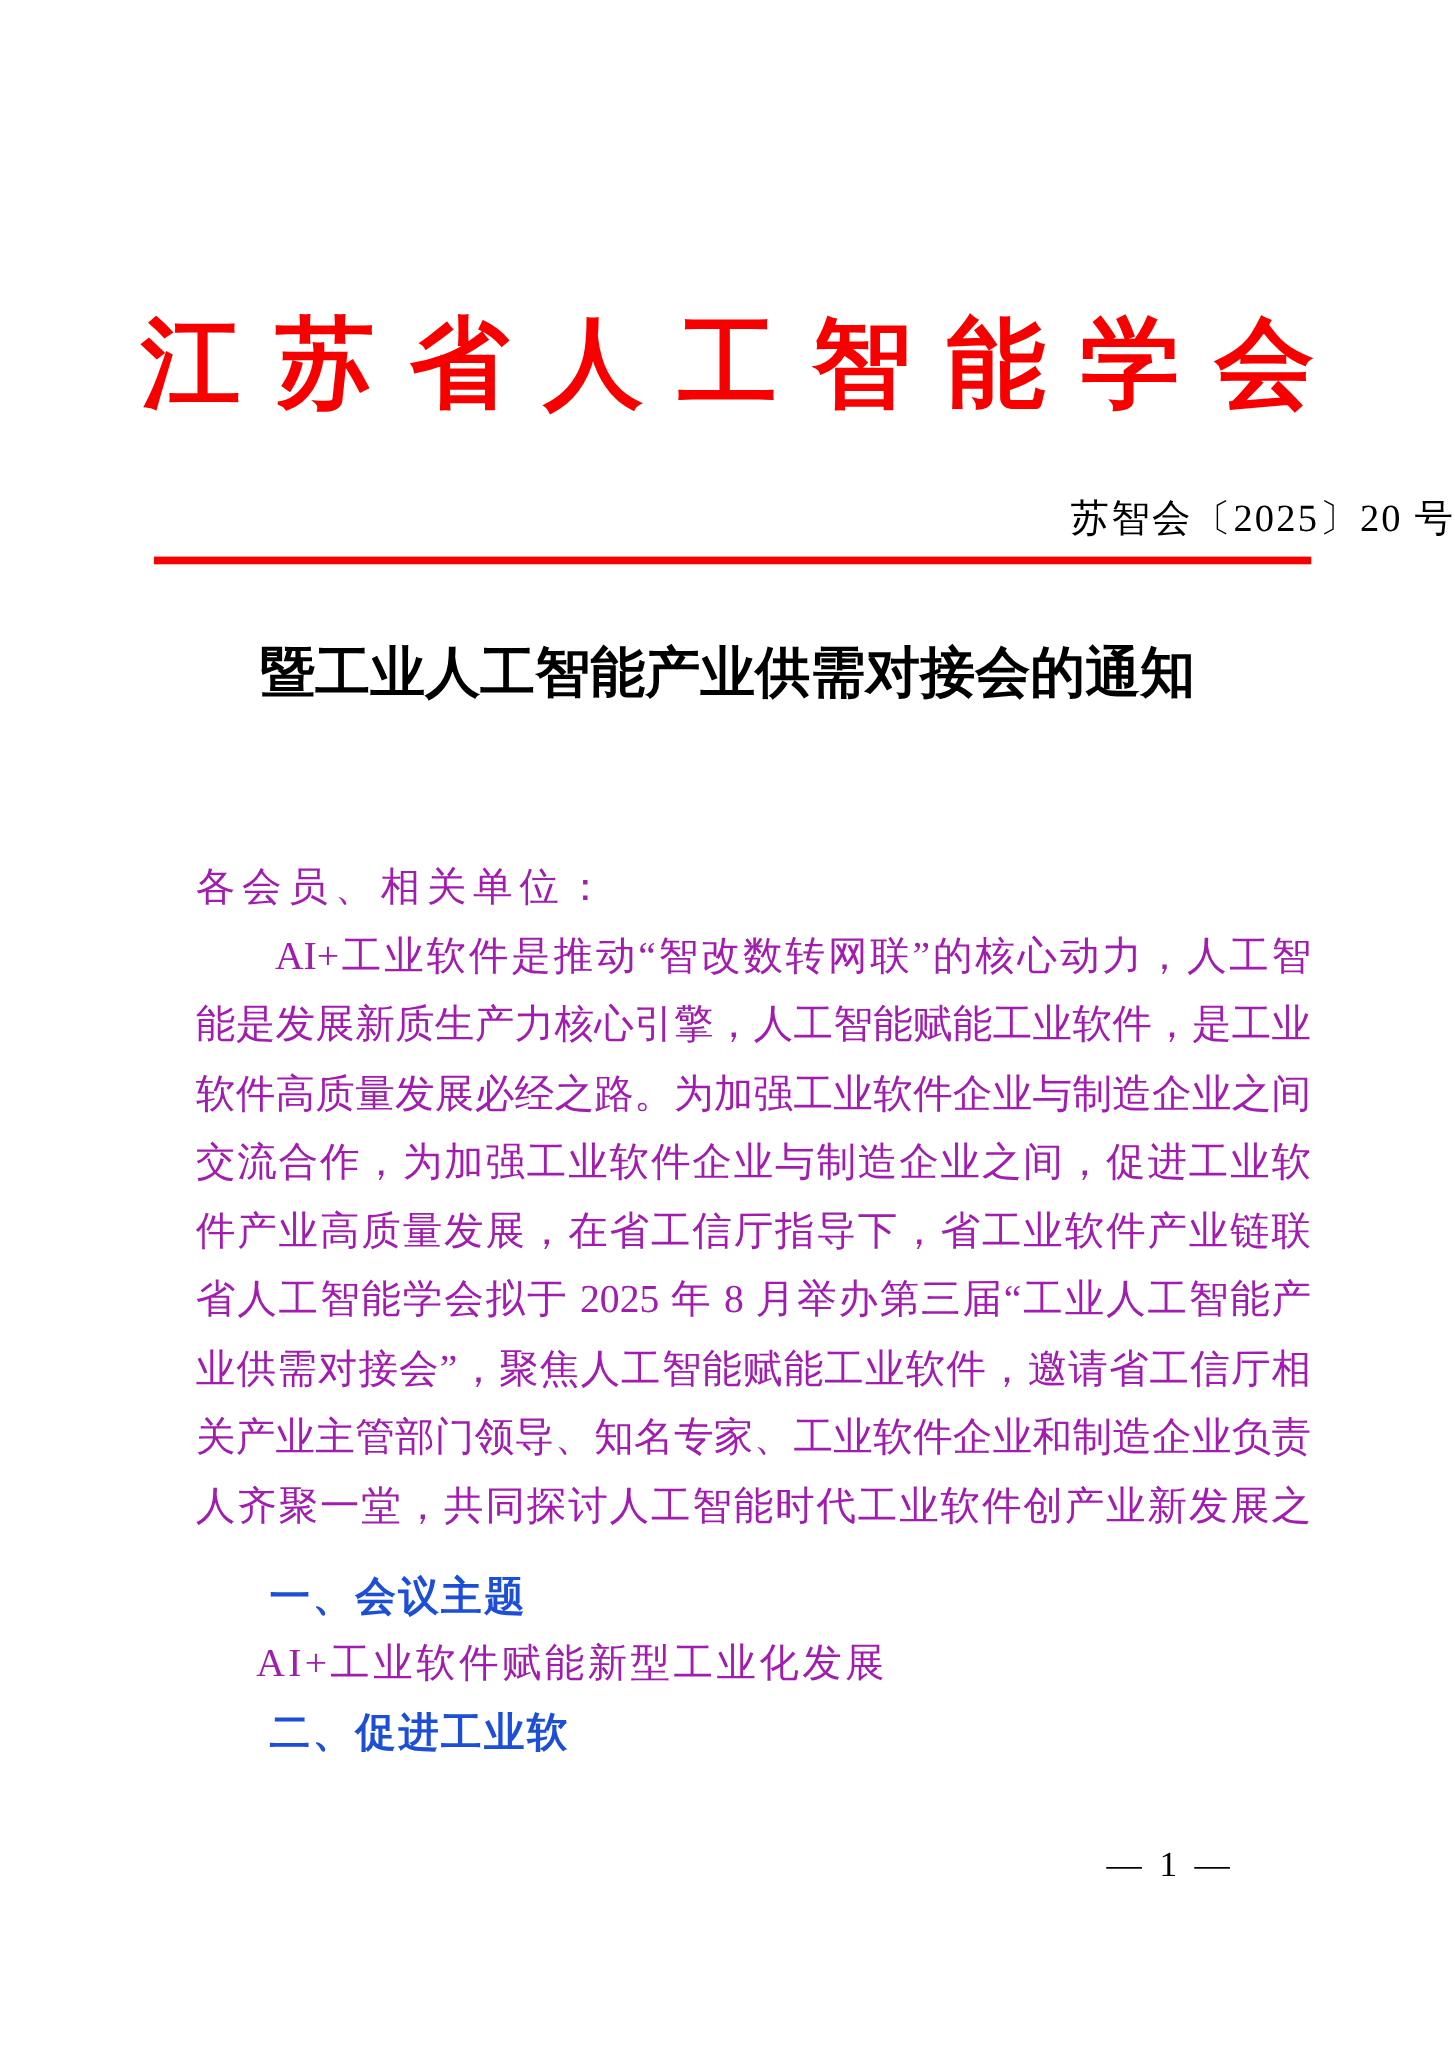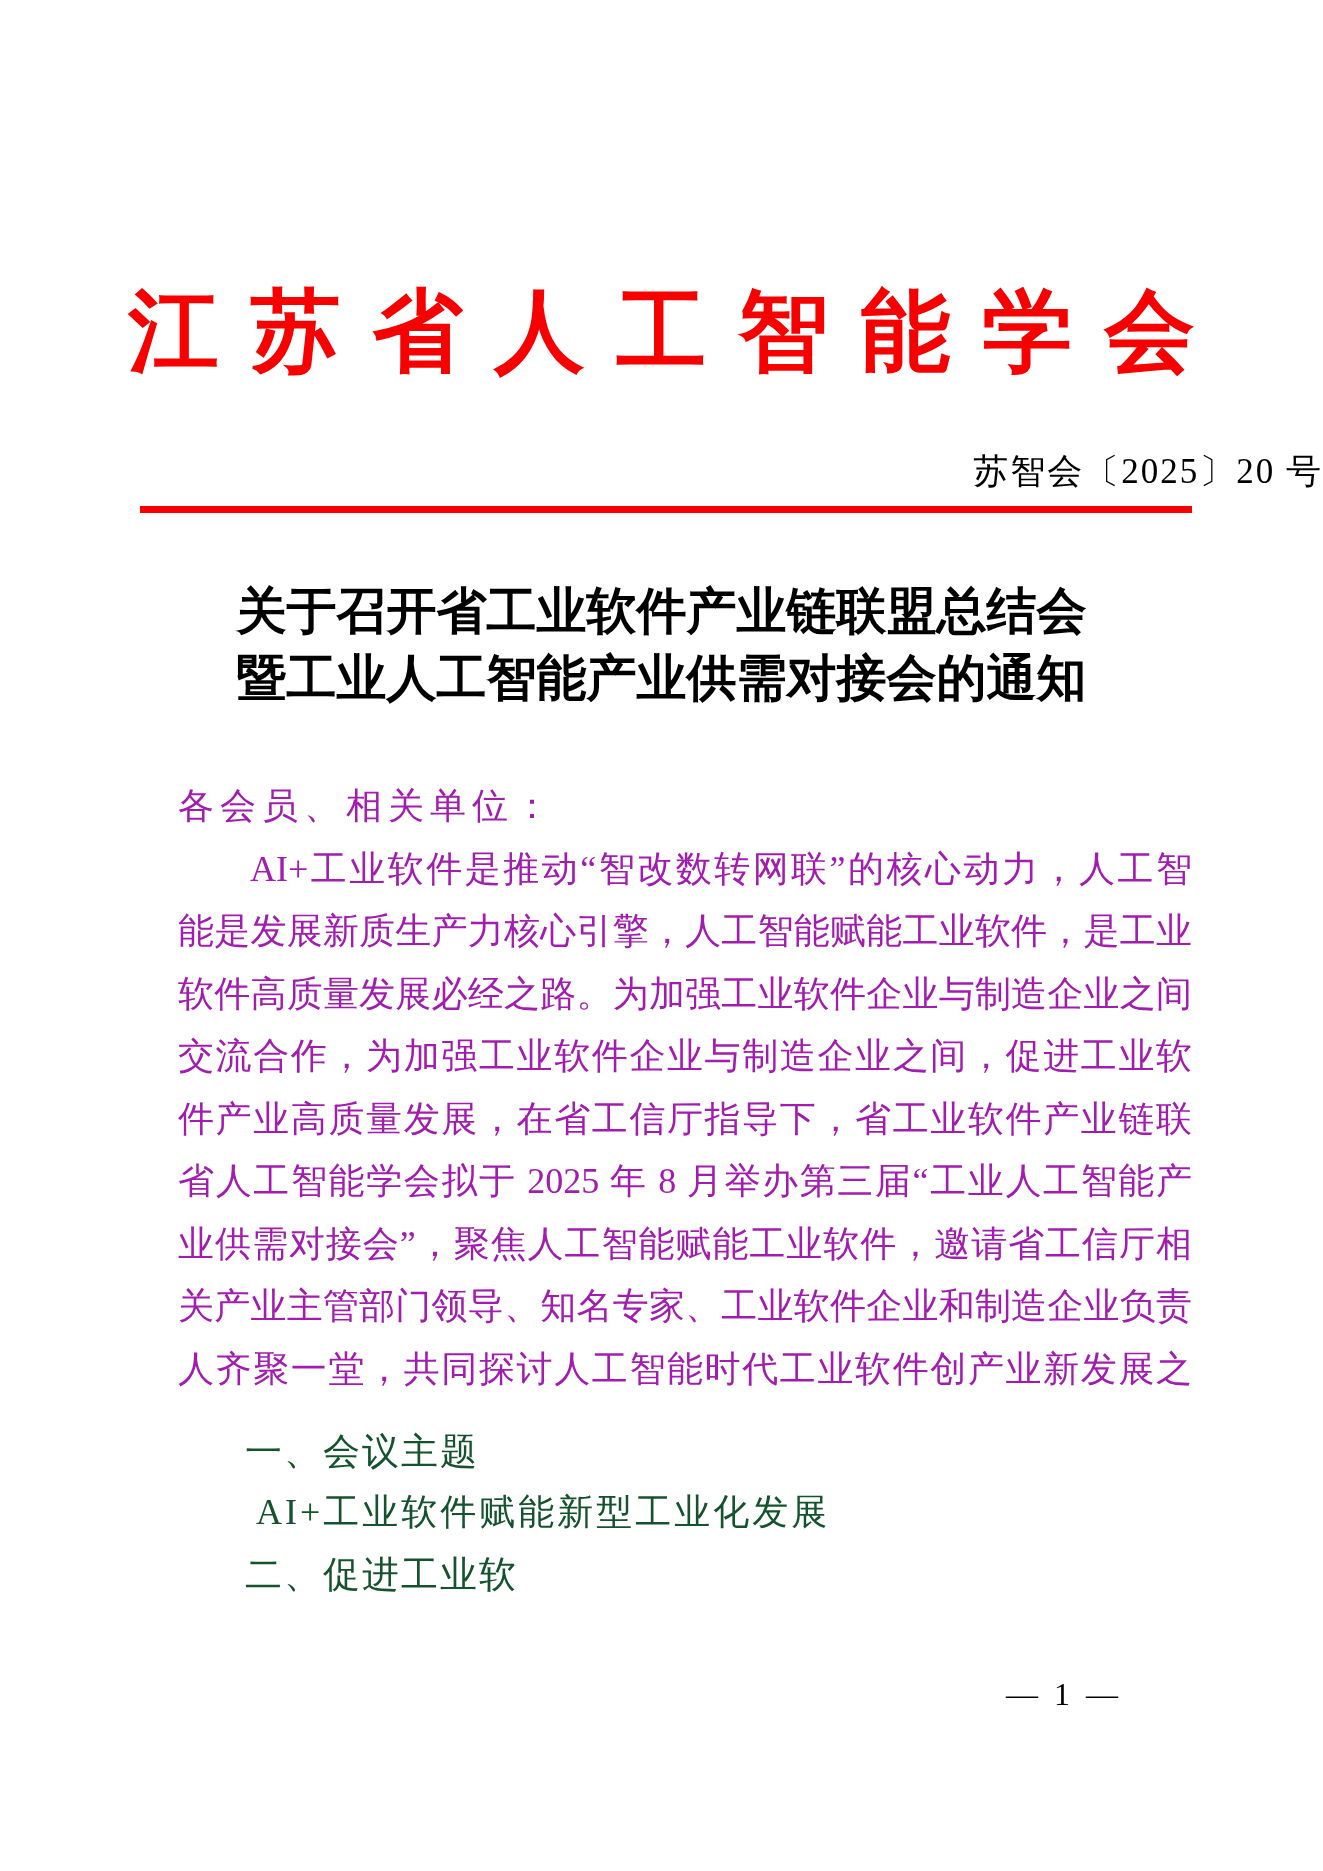--- a/index.html
+++ b/index.html
@@ -87,37 +87,37 @@
     overflow: hidden;
   }
   .body-line.first {
     text-indent: 72px;
   }
   
   .section-heading {
     position: absolute;
     left: 245px;
     font-family: "Liberation Sans", "DejaVu Sans", sans-serif;
-    font-weight: normal;
+    font-weight: bold;
     font-size: 37px;
     line-height: 1;
     letter-spacing: 2px;
-    color: #14532d;
+    color: #1d4ed8;
     white-space: nowrap;
   }
   .heading-1 { top: 1433px; }
   .heading-2 { top: 1556px; }
   .section-content {
     position: absolute;
-    left: 256px;
+    left: 233px;
     top: 1494px;
     font-size: 36px;
     line-height: 1;
     letter-spacing: 3px;
-    color: #14532d;
+    color: #a21caf;
     white-space: nowrap;
   }
   
   .page-number {
     position: absolute;
     top: 1678px;
     right: 201px;
     font-size: 32px;
     line-height: 1;
     letter-spacing: 4px;
@@ -130,21 +130,20 @@
 
 <div class="page">
 
   <div class="org-title">江苏省人工智能学会</div>
 
   <div class="doc-number">苏智会〔2025〕20 号</div>
 
   <div class="red-line"></div>
 
   <div class="doc-title">
-    <div>关于召开省工业软件产业链联盟总结会</div>
     <div>暨工业人工智能产业供需对接会的通知</div>
   </div>
 
   <div class="body-block">
     <div class="salutation">各会员、相关单位：</div>
     <div class="body-line first">AI+工业软件是推动“智改数转网联”的核心动力，人工智</div>
     <div class="body-line">能是发展新质生产力核心引擎，人工智能赋能工业软件，是工业</div>
     <div class="body-line">软件高质量发展必经之路。为加强工业软件企业与制造企业之间</div>
     <div class="body-line">交流合作，为加强工业软件企业与制造企业之间，促进工业软</div>
     <div class="body-line">件产业高质量发展，在省工信厅指导下，省工业软件产业链联盟、</div>

